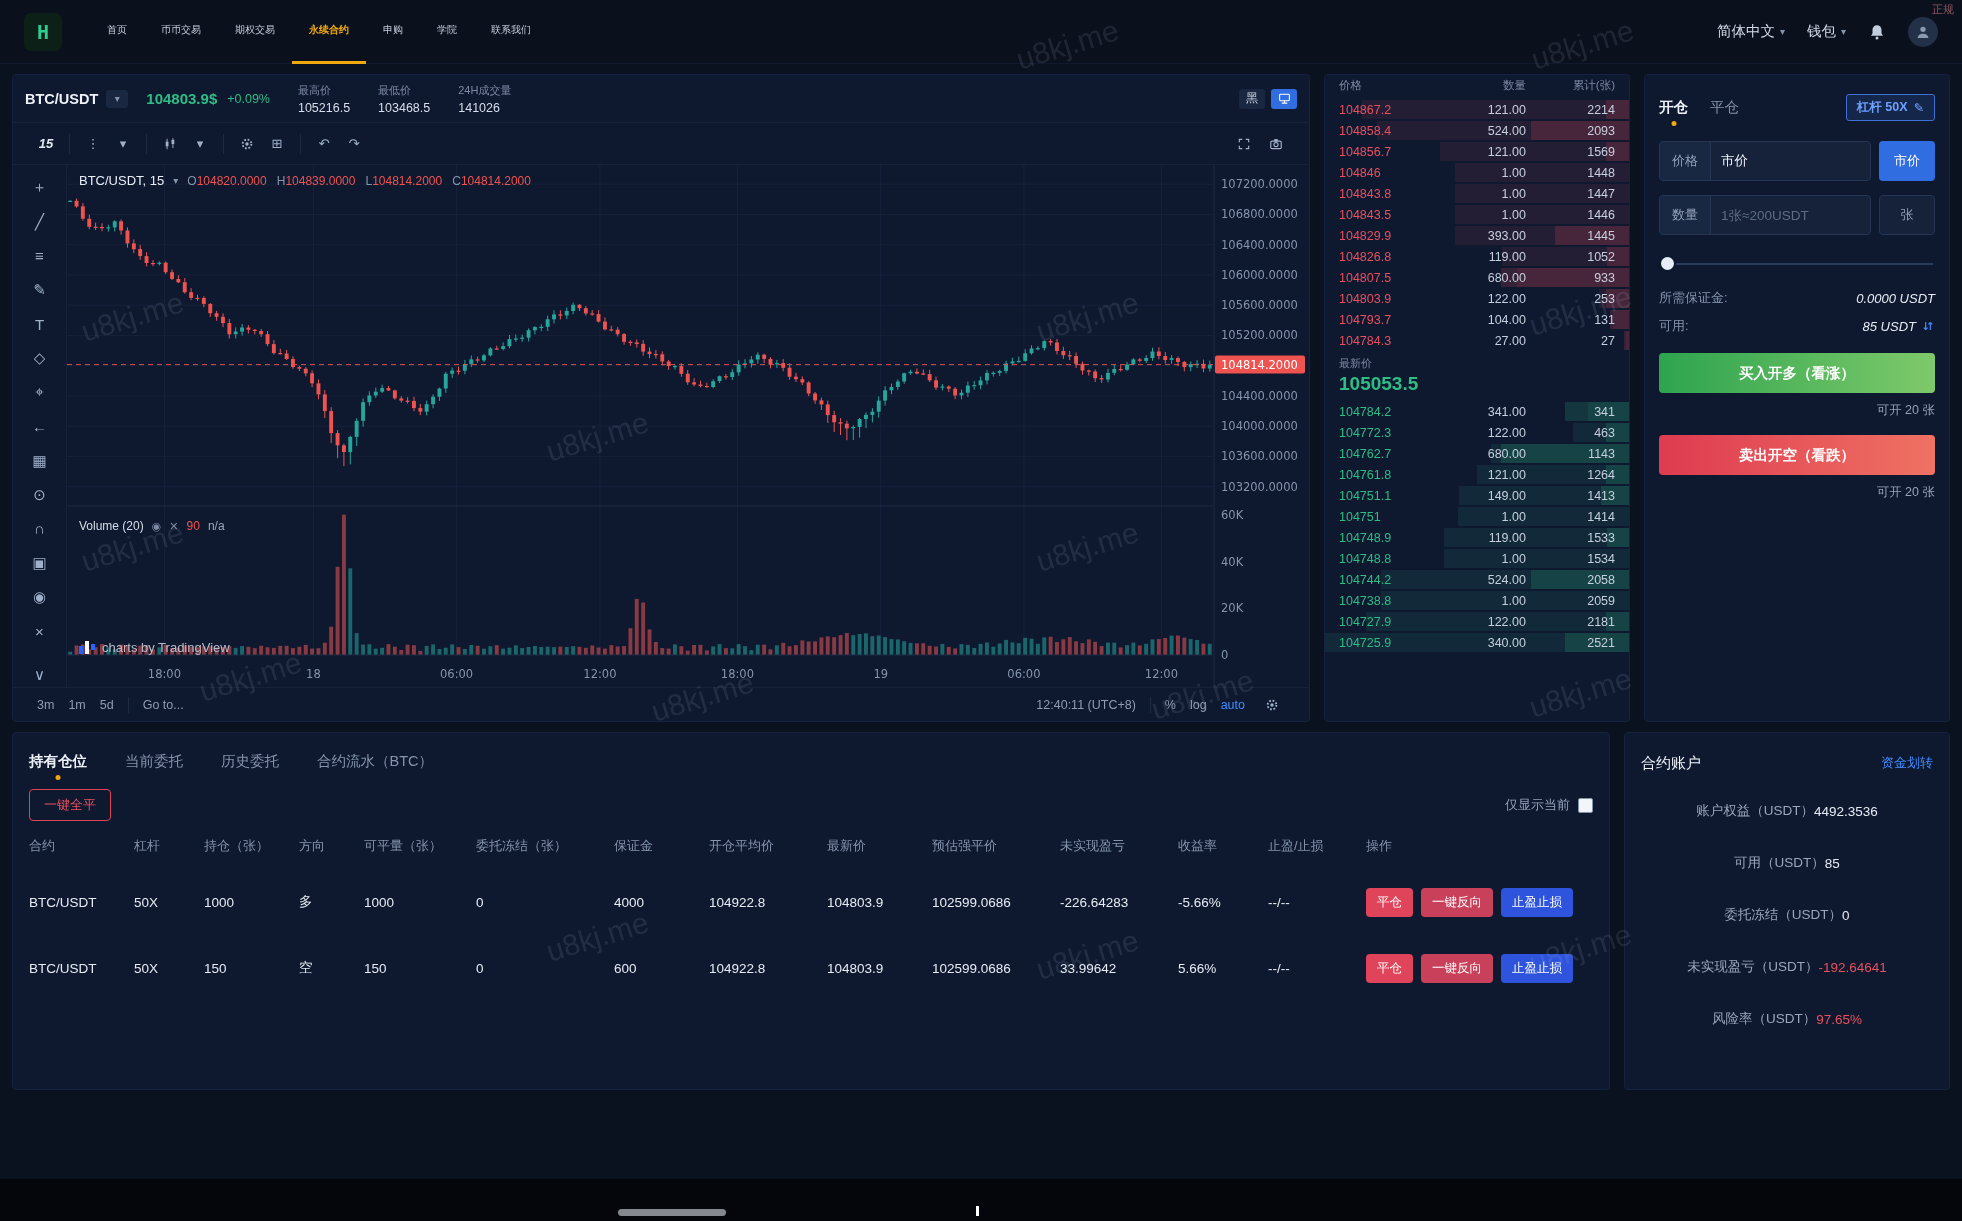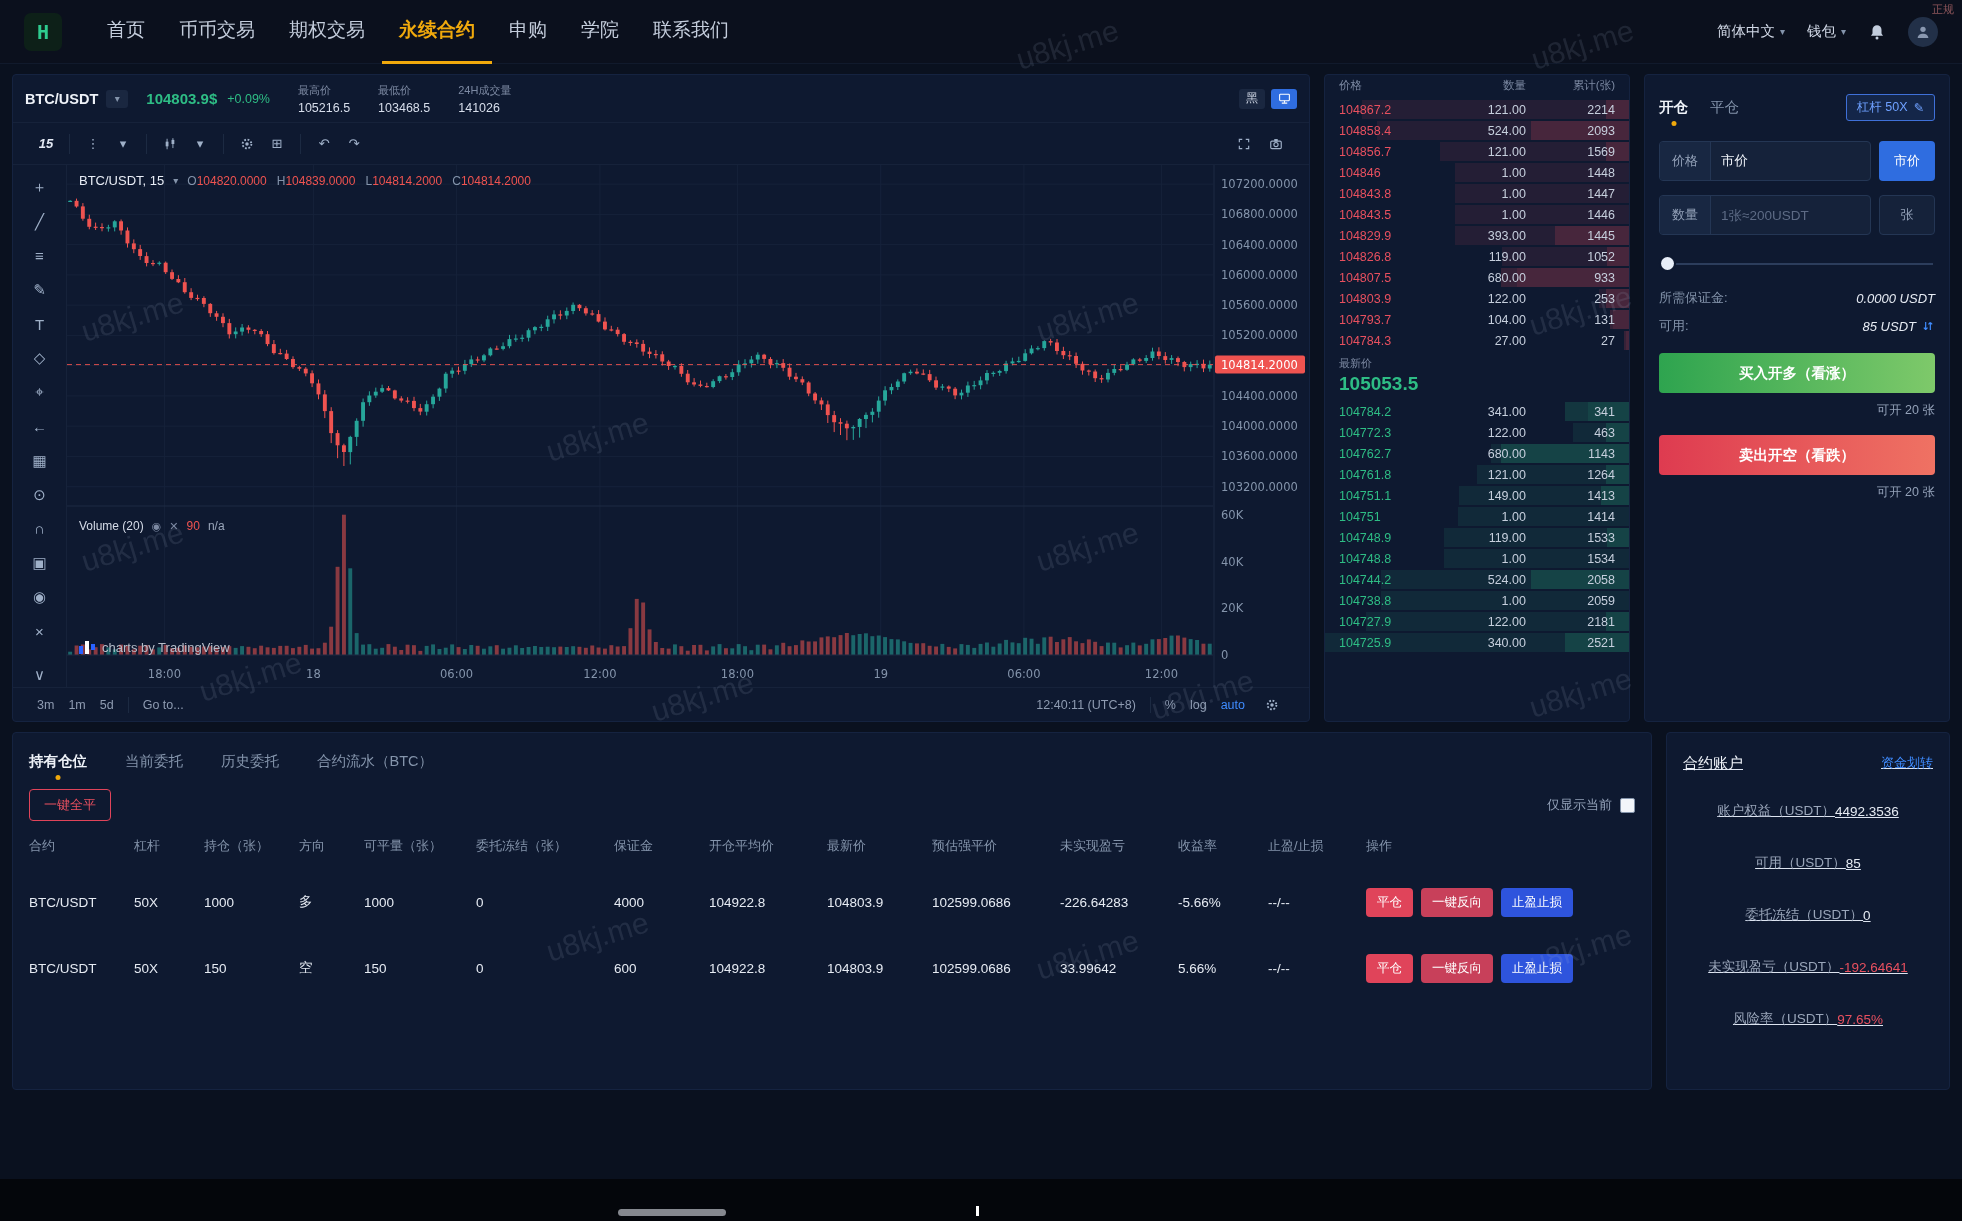--- a/index.html
+++ b/index.html
@@ -17,38 +17,38 @@
         color:rgba(225,130,130,0.6); z-index:61; }
   
   .navbar { height:64px; background:#0b101d; display:flex; align-items:center;
             padding:0 24px; border-bottom:1px solid #111a2c; }
   .logo { width:38px; height:38px; border-radius:7px; background:#0d2018;
           color:#2ecc8f; font-weight:bold; font-size:20px; display:flex;
           align-items:center; justify-content:center; margin-right:28px;
           font-family:"DejaVu Sans Mono",monospace; cursor:pointer; }
   .nav-items { display:flex; height:64px; }
   .nav-item { display:flex; align-items:center; padding:0 17px; color:#c4cddc;
-              font-size:19px; cursor:pointer; border-bottom:3px solid transparent; }
+              font-size:10px; cursor:pointer; border-bottom:3px solid transparent; }
   .nav-item.active { color:#f0a90c; border-bottom-color:#f0a90c; font-weight:bold; }
   .nav-right { margin-left:auto; display:flex; align-items:center; gap:22px; }
   .nav-link { color:#d3dae8; font-size:14.5px; cursor:pointer; display:flex; align-items:center; gap:5px; }
   .caret { font-size:10px; color:#8494ab; }
   .bell { color:#c3cddd; cursor:pointer; display:flex; }
   .avatar { width:30px; height:30px; border-radius:50%; background:#223048;
             display:flex; align-items:center; justify-content:center; color:#8a98b0; cursor:pointer; }
   .i { width:16px; height:16px; display:block; }
   
   .main-row { display:flex; gap:14px; padding:10px 12px 0; height:658px; }
   .panel { background:#0e1930; border:1px solid #152340; border-radius:4px; }
   .chart-panel { flex:1; display:flex; flex-direction:column; overflow:hidden; }
   .ob-panel { width:306px; display:flex; flex-direction:column; overflow:hidden; }
   .trade-panel { width:306px; padding:12px 14px; overflow:hidden; }
   .bottom-row { display:flex; gap:14px; padding:10px 12px 0; height:368px; }
   .pos-panel { flex:1; padding:6px 16px; overflow:hidden; }
-  .acct-panel { width:284px; padding:8px 16px; overflow:hidden;text-decoration:underline; }
+  .acct-panel { width:326px; padding:8px 16px; overflow:hidden; }
   
   .chart-header { height:48px; display:flex; align-items:center; padding:0 12px; gap:18px;
                   border-bottom:1px solid #16223a; }
   .pair-select { display:flex; align-items:center; gap:8px; cursor:pointer; }
   .pair-name { font-size:14.5px; font-weight:bold; color:#eef2f8; }
   .pair-caret { width:22px; height:18px; background:#1a2740; border-radius:3px;
                 display:flex; align-items:center; justify-content:center; }
   .cur-price { color:#2ebd85; font-size:15px; font-weight:bold; }
   .cur-change { color:#2ebd85; font-size:12.5px; margin-left:-8px; }
   .stat { display:flex; flex-direction:column; gap:3px; }
@@ -116,21 +116,21 @@
   .ask .depth2 { background:rgba(232,80,95,0.18); }
   .bid .depth { background:rgba(46,189,133,0.10); }
   .bid .depth2 { background:rgba(46,189,133,0.18); }
   .ob-last { padding:5px 14px 6px; }
   .ob-last-label { color:#7d8aa3; font-size:11px; }
   .ob-last-price { color:#2ebd85; font-size:19px; font-weight:bold; margin-top:2px; }
   
   .trade-tabs { display:flex; align-items:center; gap:22px; height:40px; }
   .lev-chip { margin-left:auto; display:flex; align-items:center; gap:6px; padding:4px 10px;
               border:1px solid #3f70d8; color:#6ea0ff; background:rgba(63,140,255,0.12);
-              border-radius:3px; font-size:12.5px; cursor:pointer; }
+              border-radius:3px; font-size:12.5px; cursor:pointer;font-weight:bold; }
   .trow { display:flex; gap:8px; margin-top:14px; }
   .field { flex:1; display:flex; align-items:center; height:40px; background:#15223a;
            border:1px solid #243654; border-radius:4px; overflow:hidden; }
   .flabel { padding:0 12px; color:#93a1b8; font-size:13px; border-right:1px solid #243654;
             height:100%; display:flex; align-items:center; background:#182742; }
   .field input { flex:1; min-width:0; background:none; border:none; outline:none;
                  color:#eef2f8; font-size:13.5px; padding:0 10px;
                  font-family:"Liberation Sans","DejaVu Sans",sans-serif; }
   .field input::placeholder { color:#5d6b85; }
   .mk-btn { width:56px; height:40px; background:#2f6de0; color:#fff; border:none;

